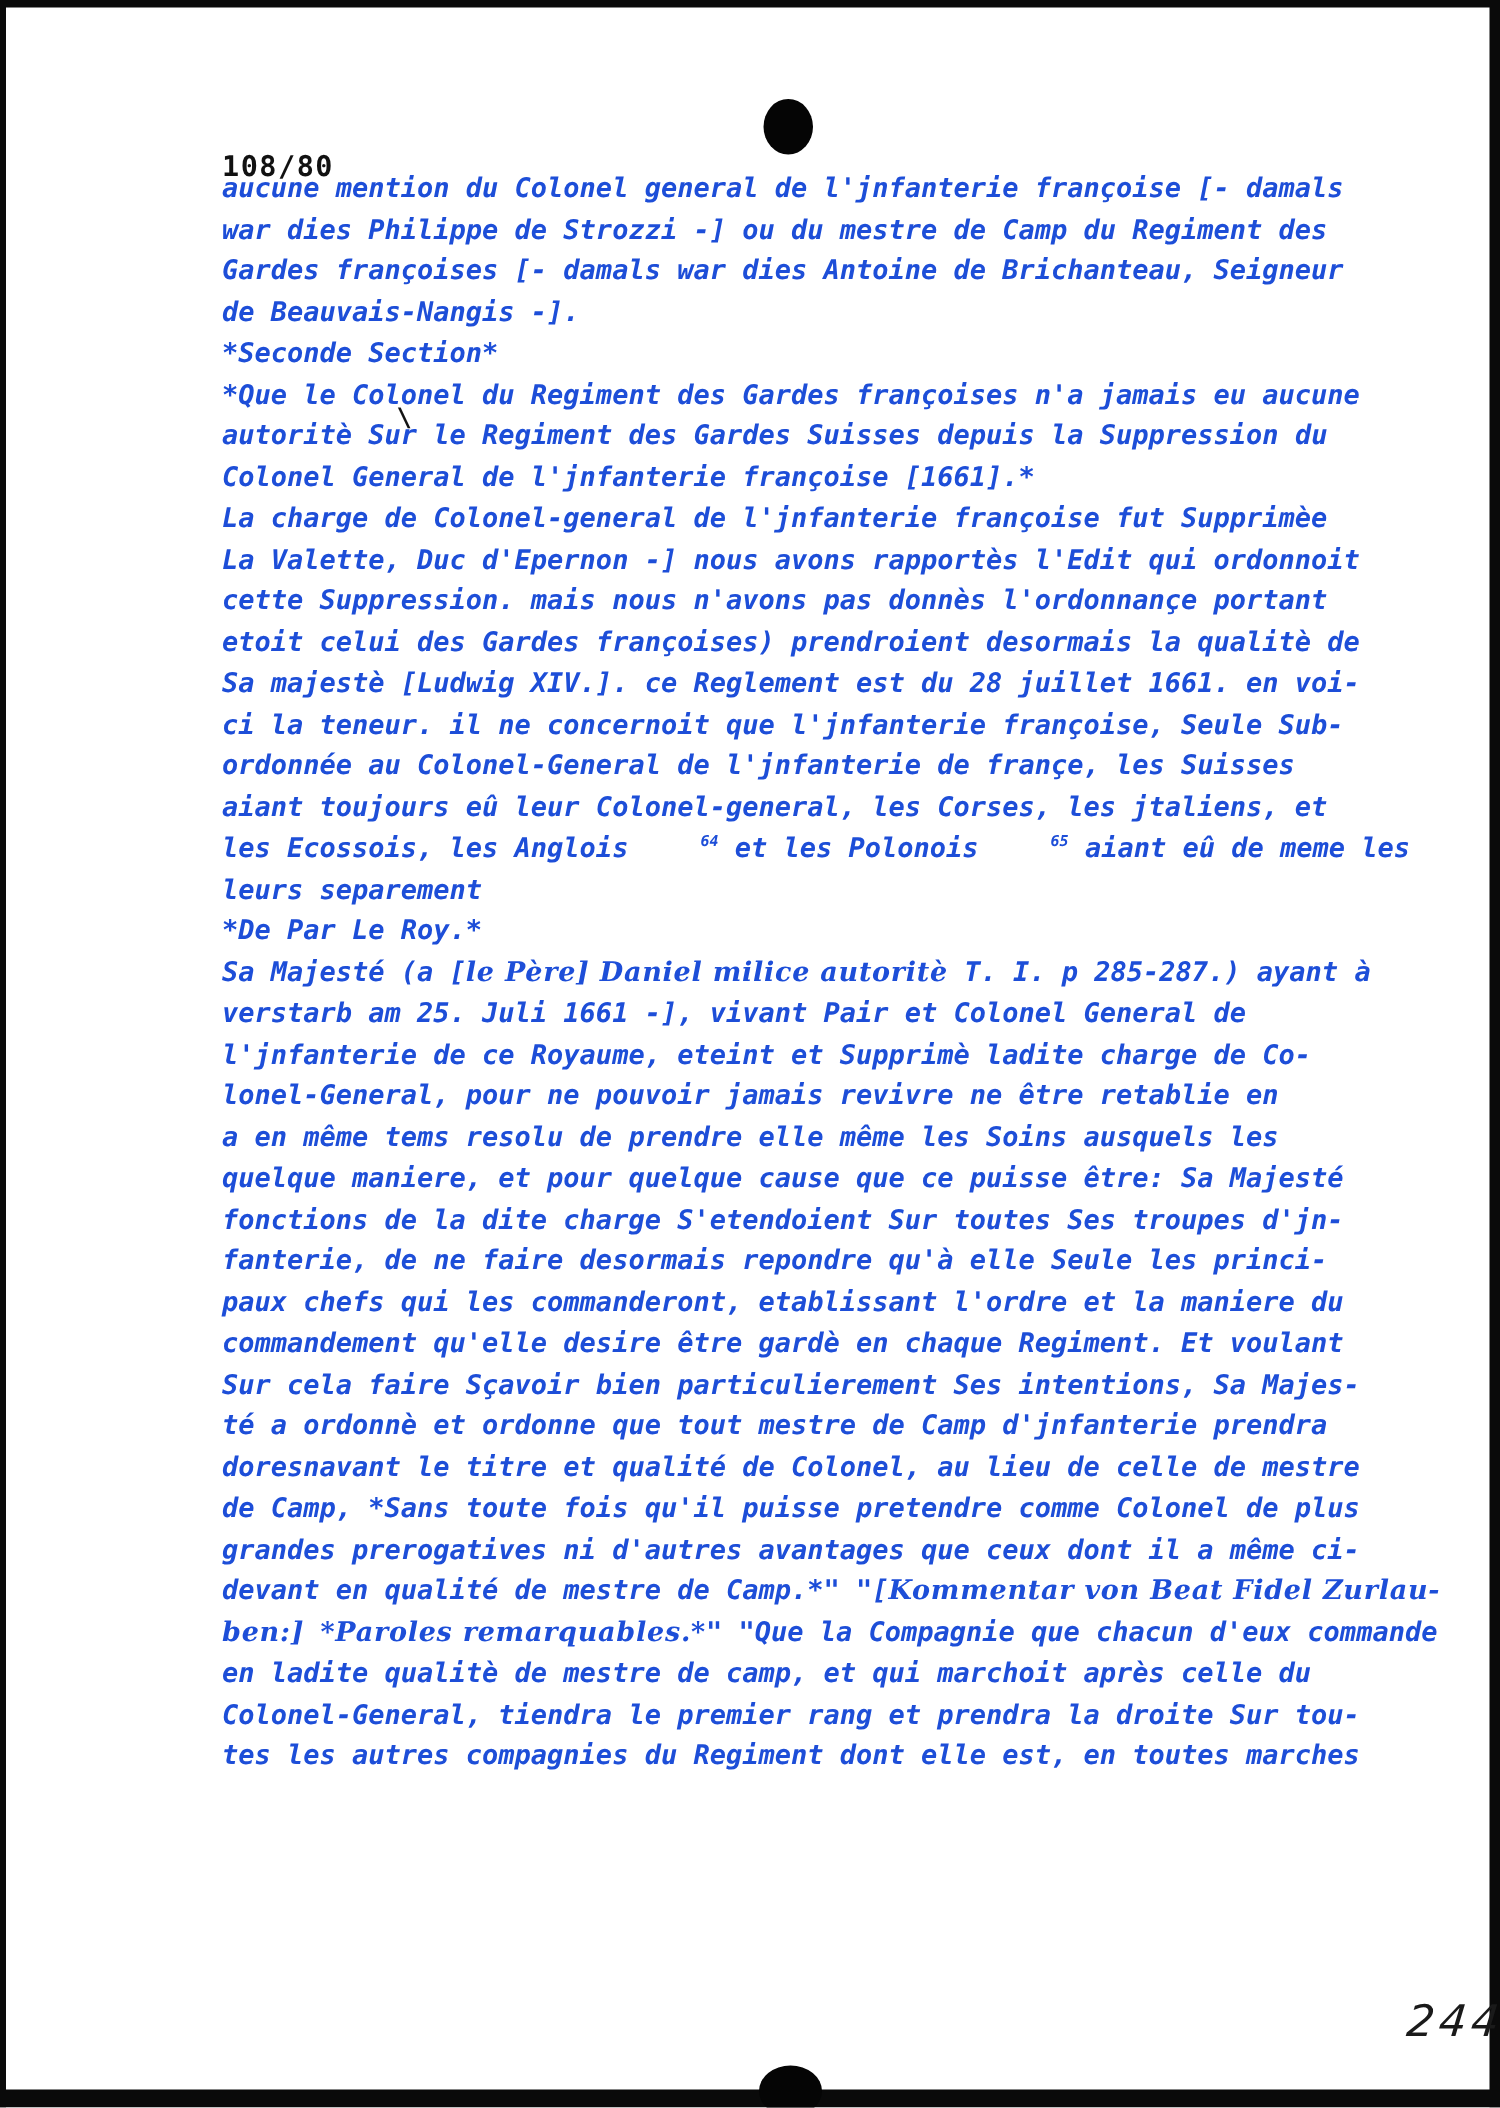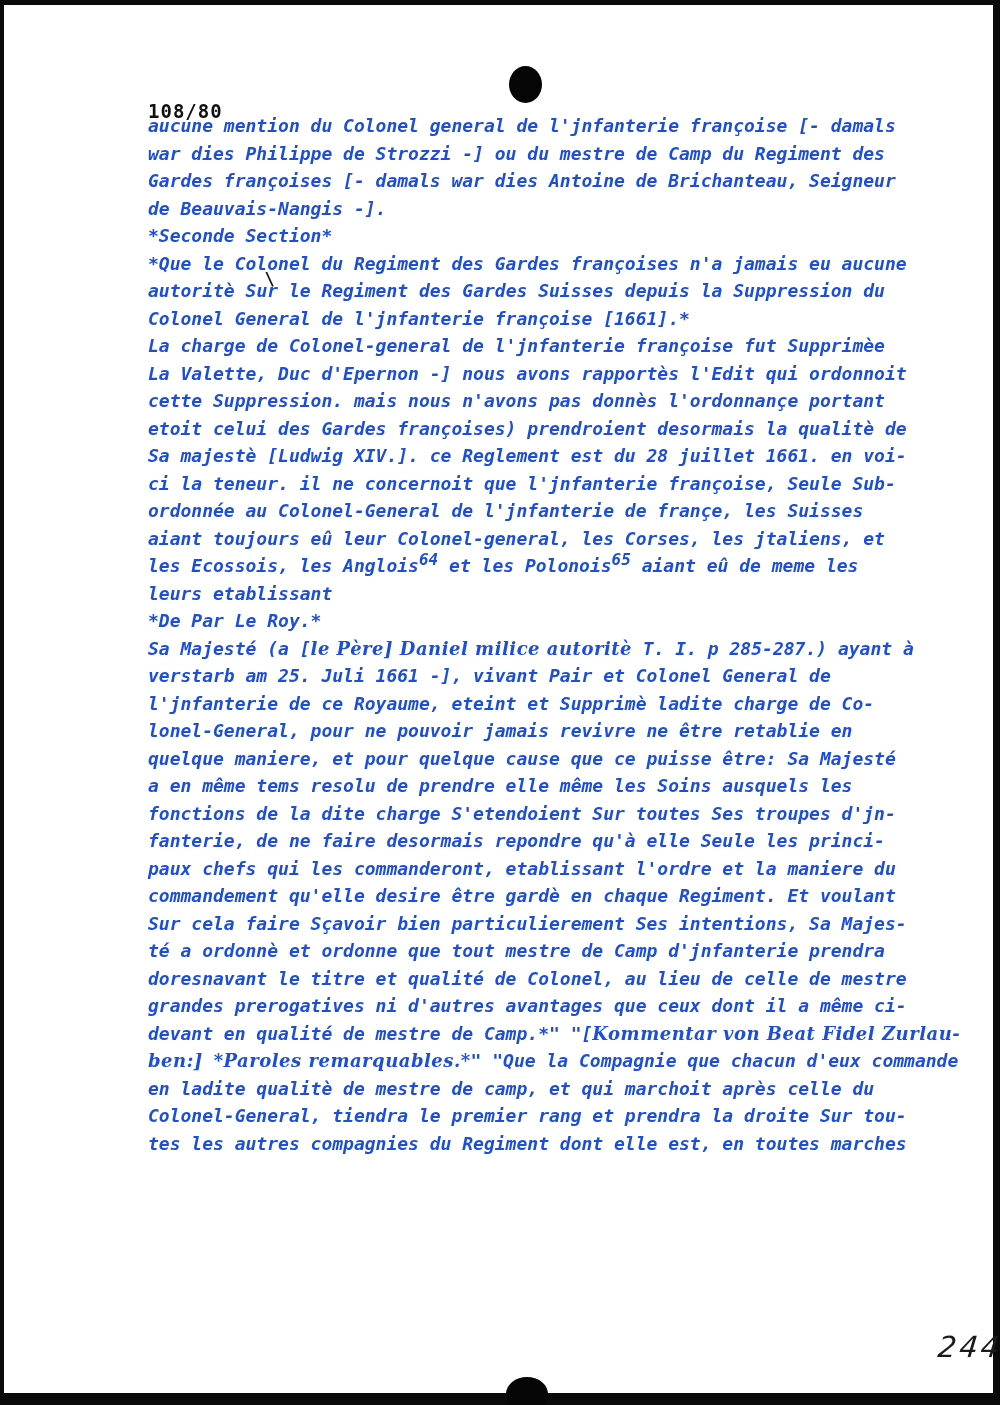--- a/index.html
+++ b/index.html
@@ -45,22 +45,23 @@
   }
   .seg-t{}
   .seg-h{
     font-family:"DejaVu Serif",serif;
     font-style:italic;
     font-weight:bold;
     letter-spacing:0.5px;
   }
   .seg-sup{
     vertical-align:super;
-    font-size:16px;
+    font-size:10px;
     line-height:0;
+    margin-left:48px;
   }
   .seg-am{position:relative;}
   .seg-am::after{
     content:attr(data-mark);
     position:absolute;
     top:-14px;left:58%;
     font-size:17px;
     font-style:normal;
     color:#131313;
   }
@@ -100,35 +101,36 @@
       <div class="line"><span class="seg-t">Colonel General de l'jnfanterie françoise [1661].*</span></div>
       <div class="line"><span class="seg-t">La charge de Colonel-general de l'jnfanterie françoise fut Supprimèe</span></div>
       <div class="line"><span class="seg-t">La Valette, Duc d'Epernon -] nous avons rapportès l'Edit qui ordonnoit</span></div>
       <div class="line"><span class="seg-t">cette Suppression. mais nous n'avons pas donnès l'ordonnançe portant</span></div>
       <div class="line"><span class="seg-t">etoit celui des Gardes françoises) prendroient desormais la qualitè de</span></div>
       <div class="line"><span class="seg-t">Sa majestè [Ludwig XIV.]. ce Reglement est du 28 juillet 1661. en voi-</span></div>
       <div class="line"><span class="seg-t">ci la teneur. il ne concernoit que l'jnfanterie françoise, Seule Sub-</span></div>
       <div class="line"><span class="seg-t">ordonnée au Colonel-General de l'jnfanterie de françe, les Suisses</span></div>
       <div class="line"><span class="seg-t">aiant toujours eû leur Colonel-general, les Corses, les jtaliens, et</span></div>
       <div class="line"><span class="seg-t">les Ecossois, les Anglois</span><span class="seg-sup">64</span><span class="seg-t"> et les Polonois</span><span class="seg-sup">65</span><span class="seg-t"> aiant eû de meme les</span></div>
-      <div class="line"><span class="seg-t">leurs etablissant</span></div>
+      <div class="line"><span class="seg-t">leurs separement</span></div>
       <div class="line"><span class="seg-t">*De Par Le Roy.*</span></div>
       <div class="line"><span class="seg-t">Sa Majesté (a [</span><span class="seg-h">le Père] Daniel milice autoritè</span><span class="seg-t"> T. I. p 285-287.) ayant à</span></div>
       <div class="line"><span class="seg-t">verstarb am 25. Juli 1661 -], vivant Pair et Colonel General de</span></div>
       <div class="line"><span class="seg-t">l'jnfanterie de ce Royaume, eteint et Supprimè ladite charge de Co-</span></div>
       <div class="line"><span class="seg-t">lonel-General, pour ne pouvoir jamais revivre ne être retablie en</span></div>
+      <div class="line"><span class="seg-t">a en même tems resolu de prendre elle même les Soins ausquels les</span></div>
       <div class="line"><span class="seg-t">quelque maniere, et pour quelque cause que ce puisse être: Sa Majesté</span></div>
-      <div class="line"><span class="seg-t">a en même tems resolu de prendre elle même les Soins ausquels les</span></div>
       <div class="line"><span class="seg-t">fonctions de la dite charge S'etendoient Sur toutes Ses troupes d'jn-</span></div>
       <div class="line"><span class="seg-t">fanterie, de ne faire desormais repondre qu'à elle Seule les princi-</span></div>
       <div class="line"><span class="seg-t">paux chefs qui les commanderont, etablissant l'ordre et la maniere du</span></div>
       <div class="line"><span class="seg-t">commandement qu'elle desire être gardè en chaque Regiment. Et voulant</span></div>
       <div class="line"><span class="seg-t">Sur cela faire Sçavoir bien particulierement Ses intentions, Sa Majes-</span></div>
       <div class="line"><span class="seg-t">té a ordonnè et ordonne que tout mestre de Camp d'jnfanterie prendra</span></div>
       <div class="line"><span class="seg-t">doresnavant le titre et qualité de Colonel, au lieu de celle de mestre</span></div>
+      <div class="line"><span class="seg-t">de Camp, *Sans toute fois qu'il puisse pretendre comme Colonel de plus</span></div>
       <div class="line"><span class="seg-t">grandes prerogatives ni d'autres avantages que ceux dont il a même ci-</span></div>
       <div class="line"><span class="seg-t">devant en qualité de mestre de Camp.*" "[</span><span class="seg-h">Kommentar von Beat Fidel Zurlau-</span></div>
       <div class="line"><span class="seg-h">ben:]</span><span class="seg-t"> </span><span class="seg-h">*Paroles remarquables.*</span><span class="seg-t">" "Que la Compagnie que chacun d'eux commande</span></div>
       <div class="line"><span class="seg-t">en ladite qualitè de mestre de camp, et qui marchoit après celle du</span></div>
       <div class="line"><span class="seg-t">Colonel-General, tiendra le premier rang et prendra la droite Sur tou-</span></div>
       <div class="line"><span class="seg-t">tes les autres compagnies du Regiment dont elle est, en toutes marches</span></div>
     </div>
 
   <div class="folio-number">244</div>
 

